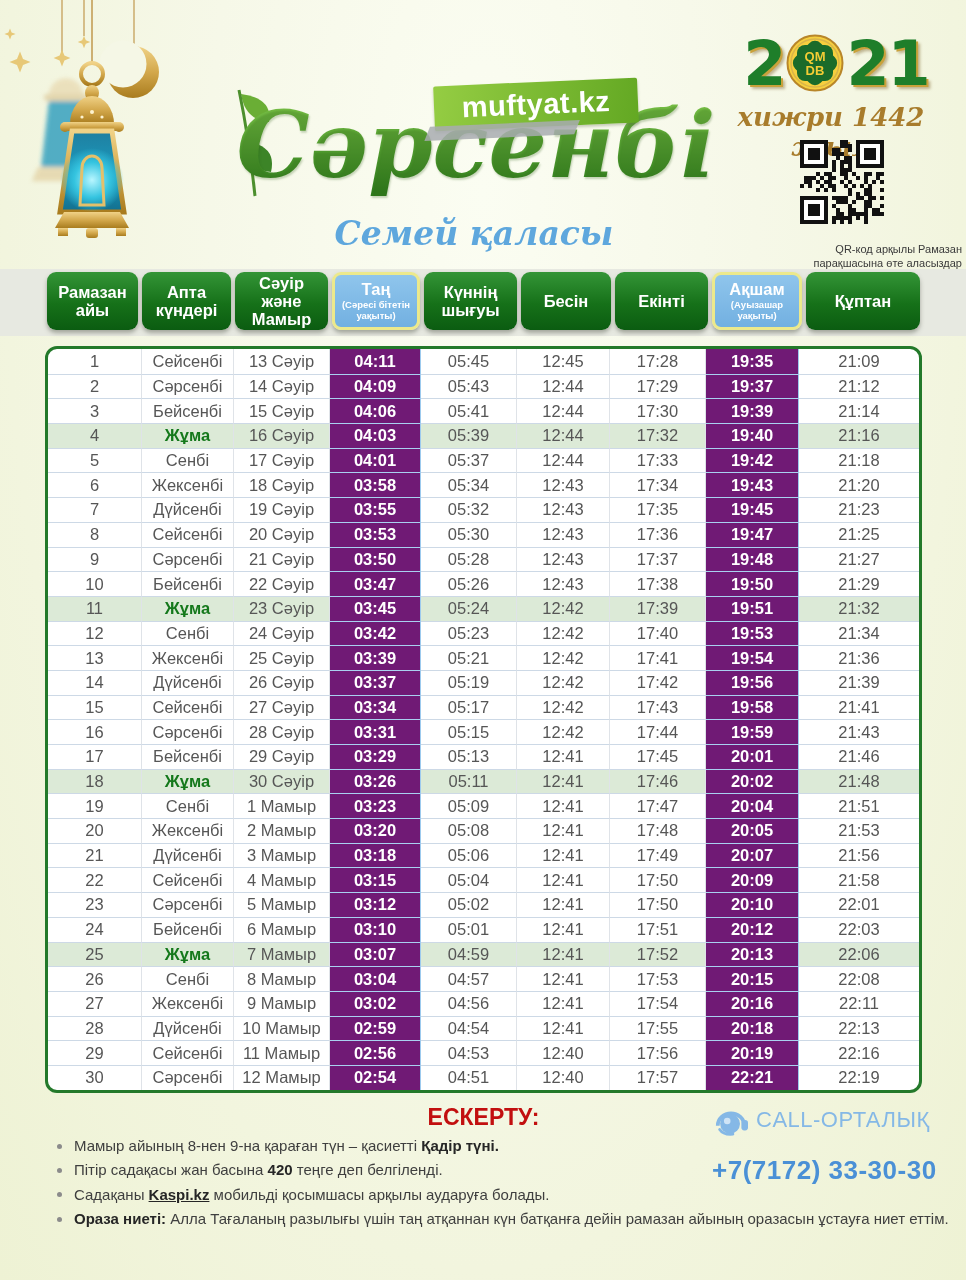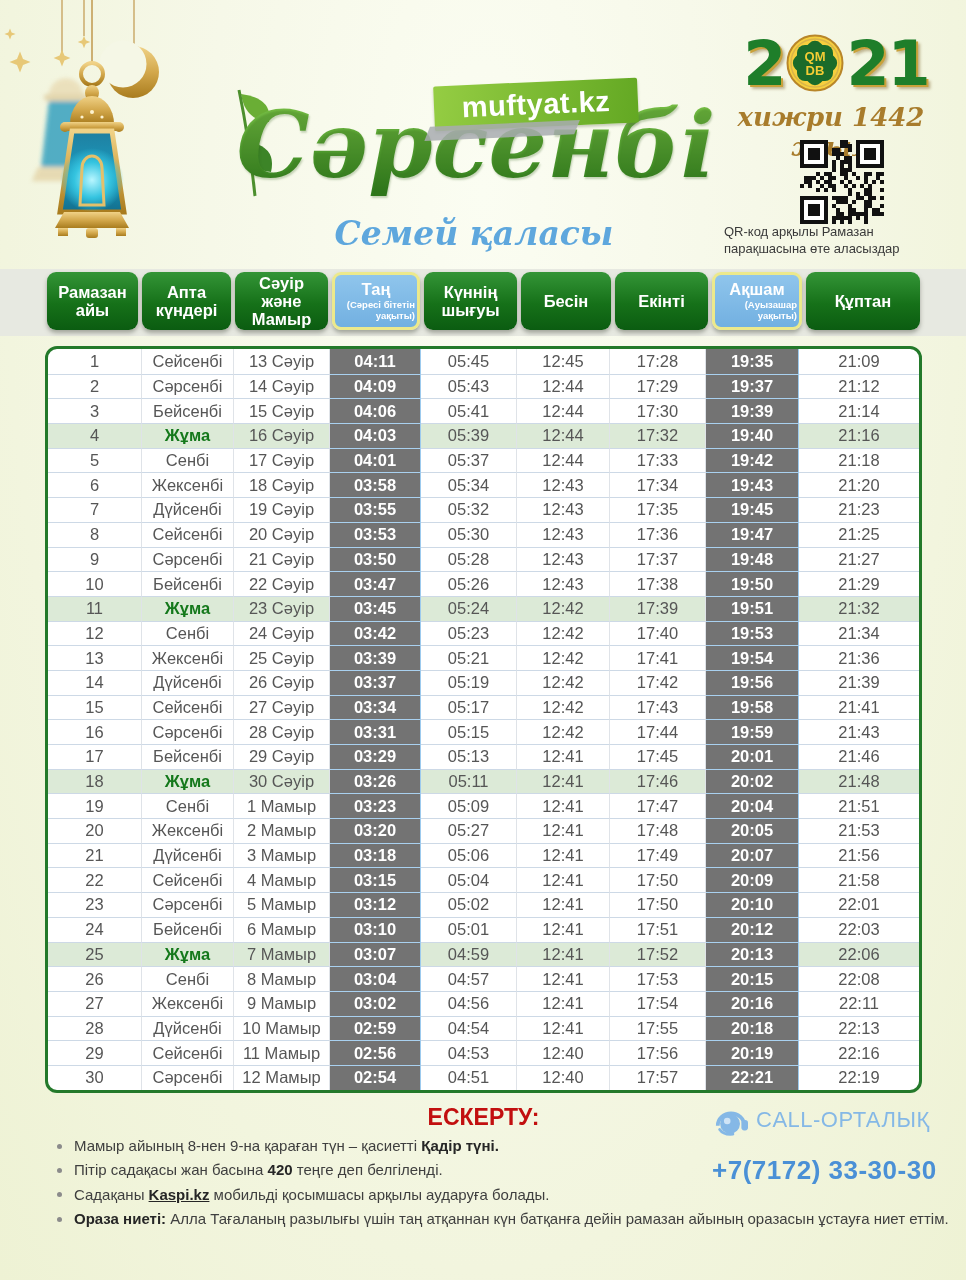--- a/index.html
+++ b/index.html
@@ -49,52 +49,52 @@
     color:#1e7e2a; letter-spacing:-2px;
     text-shadow:2px 2px 0 #c9a23c, 4px 4px 3px rgba(110,80,20,.4); }
   .emblem { width:58px; height:58px; margin:0 2px; }
   .hijri {
     position:absolute; left:700px; top:102px; width:262px; text-align:center;
     font-family:"DejaVu Serif", serif; font-style:italic; font-weight:bold;
     font-size:26px; color:#a87c2c;
   }
   .qr { position:absolute; left:800px; top:140px; width:84px; height:84px; }
   .qr-caption {
-    position:absolute; left:724px; top:224px; width:238px; text-align:left;
-    font-size:13px; line-height:1.3; color:#3a3a3a;
+    position:absolute; left:724px; top:242px; width:238px; text-align:right;
+    font-size:11px; line-height:1.3; color:#3a3a3a;
   }
   
   .col-band { position:absolute; left:0; top:269px; width:966px; height:67px; background:#e7e9e1; }
   .col-row {
     position:absolute; left:45px; top:272px; width:877px; height:50px;
     display:grid; grid-template-columns:95px 93px 97px 92px 97px 94px 97px 94px 118px;
   }
   .col-btn {
     margin:0 2px; border-radius:9px;
     background:linear-gradient(180deg,#349537 0%,#167119 55%,#0b5c11 100%);
     color:#fff; display:flex; flex-direction:column; align-items:center; justify-content:center;
     text-align:center; box-shadow:0 3px 4px rgba(95,100,88,.5); padding:2px;
   }
   .col-btn .lbl { font-size:16.5px; font-weight:bold; line-height:1.1; }
-  .col-btn.blue { background:linear-gradient(180deg,#8fc5ec,#72b0e1); border:3px solid #ece98c;text-align:right; }
+  .col-btn.blue { background:linear-gradient(180deg,#8fc5ec,#72b0e1); border:3px solid #ece98c; }
   .col-btn .sub { font-size:9.5px; line-height:1.15; margin-top:2px; font-weight:bold; }
   
   .t-wrap {
     position:absolute; left:45px; top:346px; width:877px; height:747px;
     background:#fff; border:3px solid #23792a; border-radius:12px; overflow:hidden;
   }
   .t-row { display:grid; grid-template-columns:94px 92px 96px 91px 96px 93px 96px 93px 1fr; height:24.7px; }
   .t-row > div {
     display:flex; align-items:center; justify-content:center;
     font-size:16.5px; color:#565656;
     border-right:1px solid #dfe3e8; border-top:1px solid #cdd9e6;
   }
   .t-row > div:last-child { border-right:none; }
   .t-row:first-child > div { border-top:none; }
-  .t-row .cell-blue { background:#737373; color:#fff; font-weight:bold;
+  .t-row .cell-blue { background:#701a75; color:#fff; font-weight:bold;
     border-right-color:#9ccaee; border-top-color:#a9d1f0; }
   .t-row.friday > div:not(.cell-blue) { background:#dcead7; }
   .t-row.friday .c-day { color:#14781b; font-weight:bold; }
   
   .notice-title {
     position:absolute; left:45px; top:1104px; width:877px; text-align:center;
     font-size:23px; font-weight:bold; color:#c20f0f;
   }
   .bullets { position:absolute; left:48px; top:1136px; width:905px; list-style:none; }
   .bullet { position:relative; padding-left:26px; font-size:15px; color:#3f3f3f;
@@ -584,21 +584,21 @@
           <div>12:41</div>
           <div>17:47</div>
           <div class="cell-blue">20:04</div>
           <div>21:51</div>
         </div>
         <div class="t-row">
           <div>20</div>
           <div class="c-day">Жексенбі</div>
           <div>2 Мамыр</div>
           <div class="cell-blue">03:20</div>
-          <div>05:27</div>
+          <div>05:08</div>
           <div>12:41</div>
           <div>17:48</div>
           <div class="cell-blue">20:05</div>
           <div>21:53</div>
         </div>
         <div class="t-row">
           <div>21</div>
           <div class="c-day">Дүйсенбі</div>
           <div>3 Мамыр</div>
           <div class="cell-blue">03:18</div>

